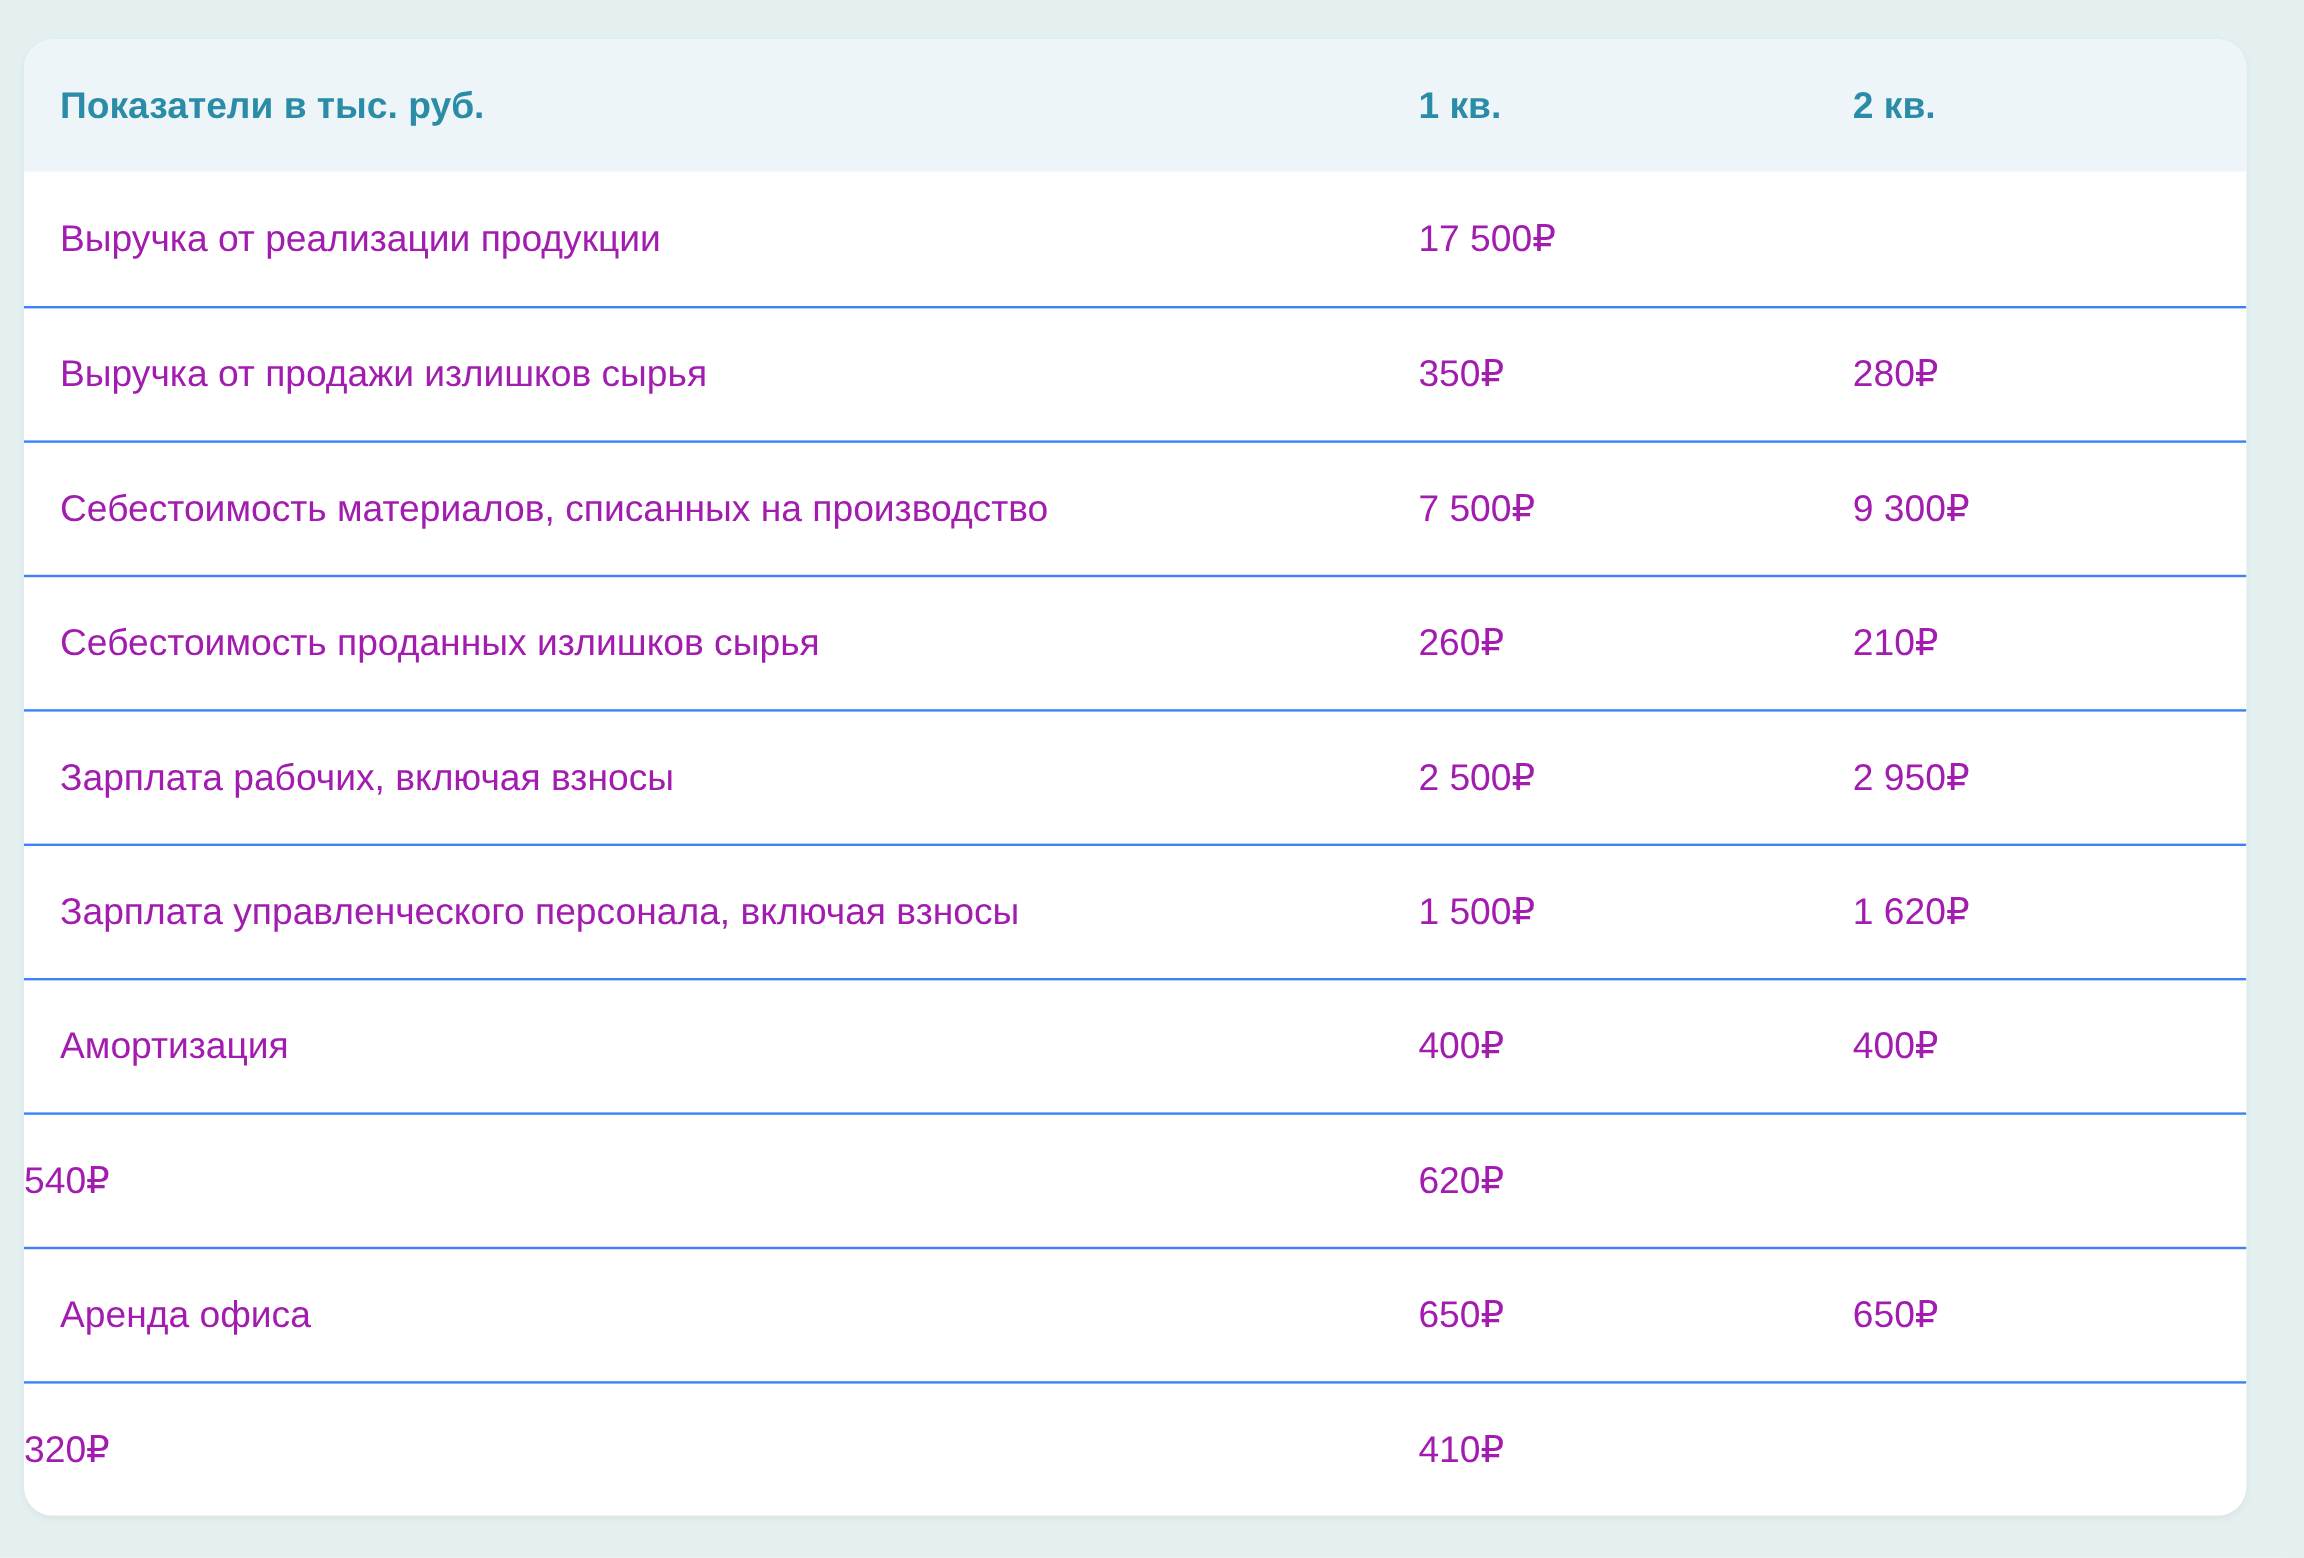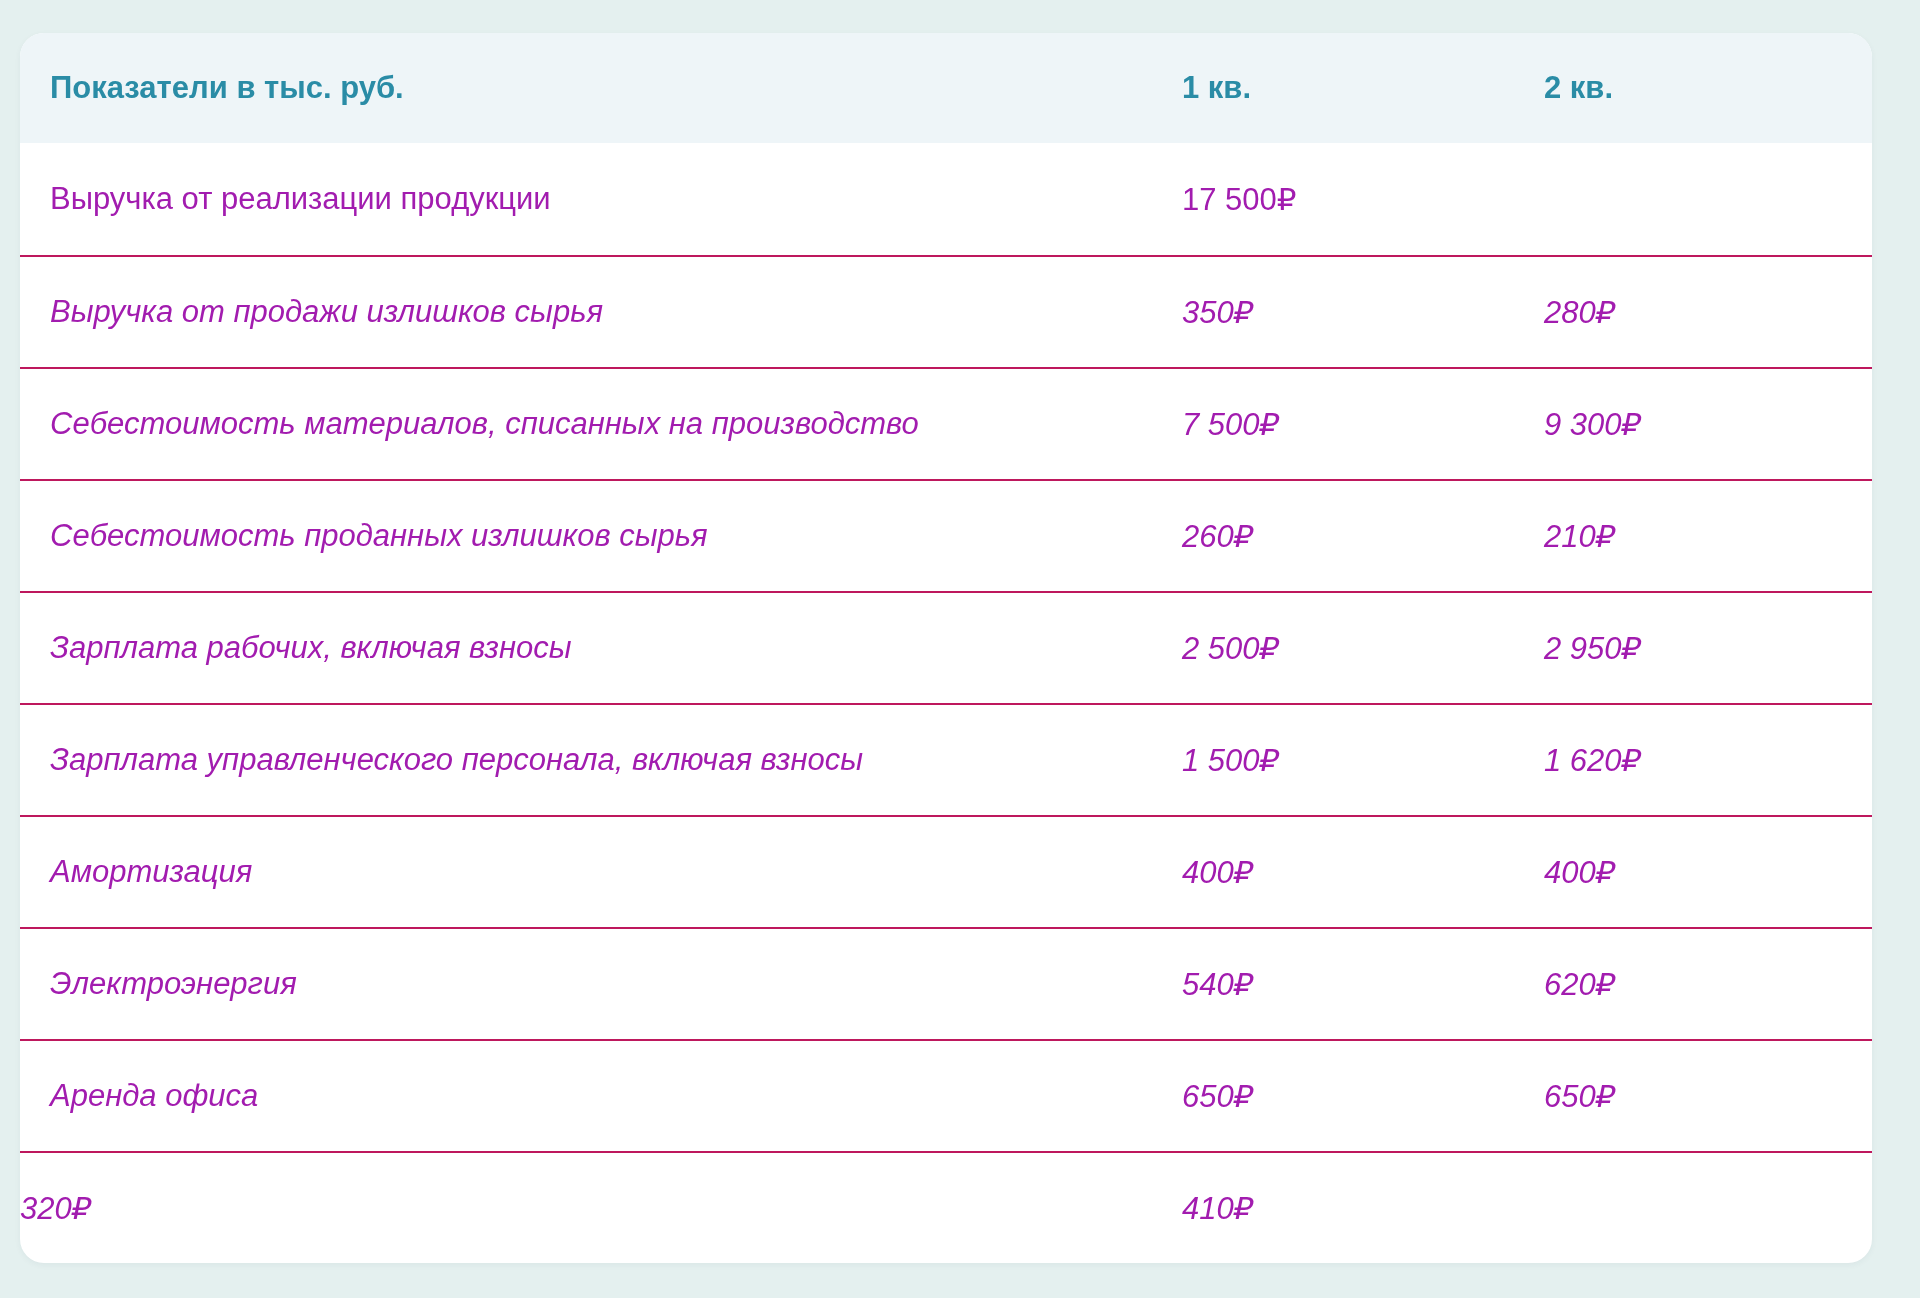--- a/index.html
+++ b/index.html
@@ -29,21 +29,21 @@
     font-size: 31px;
     color: #a21caf;
   }
   .trow .cell-label { padding-left: 30px; padding-right: 40px; }
   .thead {
     height: 110px;
     background: #eef5f8;
     color: #2a8ca6;
     font-weight: bold;
   }
-  .tbody-row + .tbody-row { border-top: 2px solid #be185d; font-style: italic; }
+  .tbody-row + .tbody-row { border-top: 2px solid #3b82f6; }
 </style>
 </head>
 <body>
 
 <div class="page">
   <div class="card">
 
     <div class="trow thead">
       <div class="cell-label">Показатели в тыс. руб.</div>
       <div class="cell-q1">1 кв.</div>
@@ -85,21 +85,20 @@
       <div class="cell-q2">1 620₽</div>
     </div>
 
     <div class="trow tbody-row">
       <div class="cell-label">Амортизация</div>
       <div class="cell-q1">400₽</div>
       <div class="cell-q2">400₽</div>
     </div>
 
     <div class="trow tbody-row">
-      <div class="cell-label">Электроэнергия</div>
       <div class="cell-q1">540₽</div>
       <div class="cell-q2">620₽</div>
     </div>
 
     <div class="trow tbody-row">
       <div class="cell-label">Аренда офиса</div>
       <div class="cell-q1">650₽</div>
       <div class="cell-q2">650₽</div>
     </div>
 

